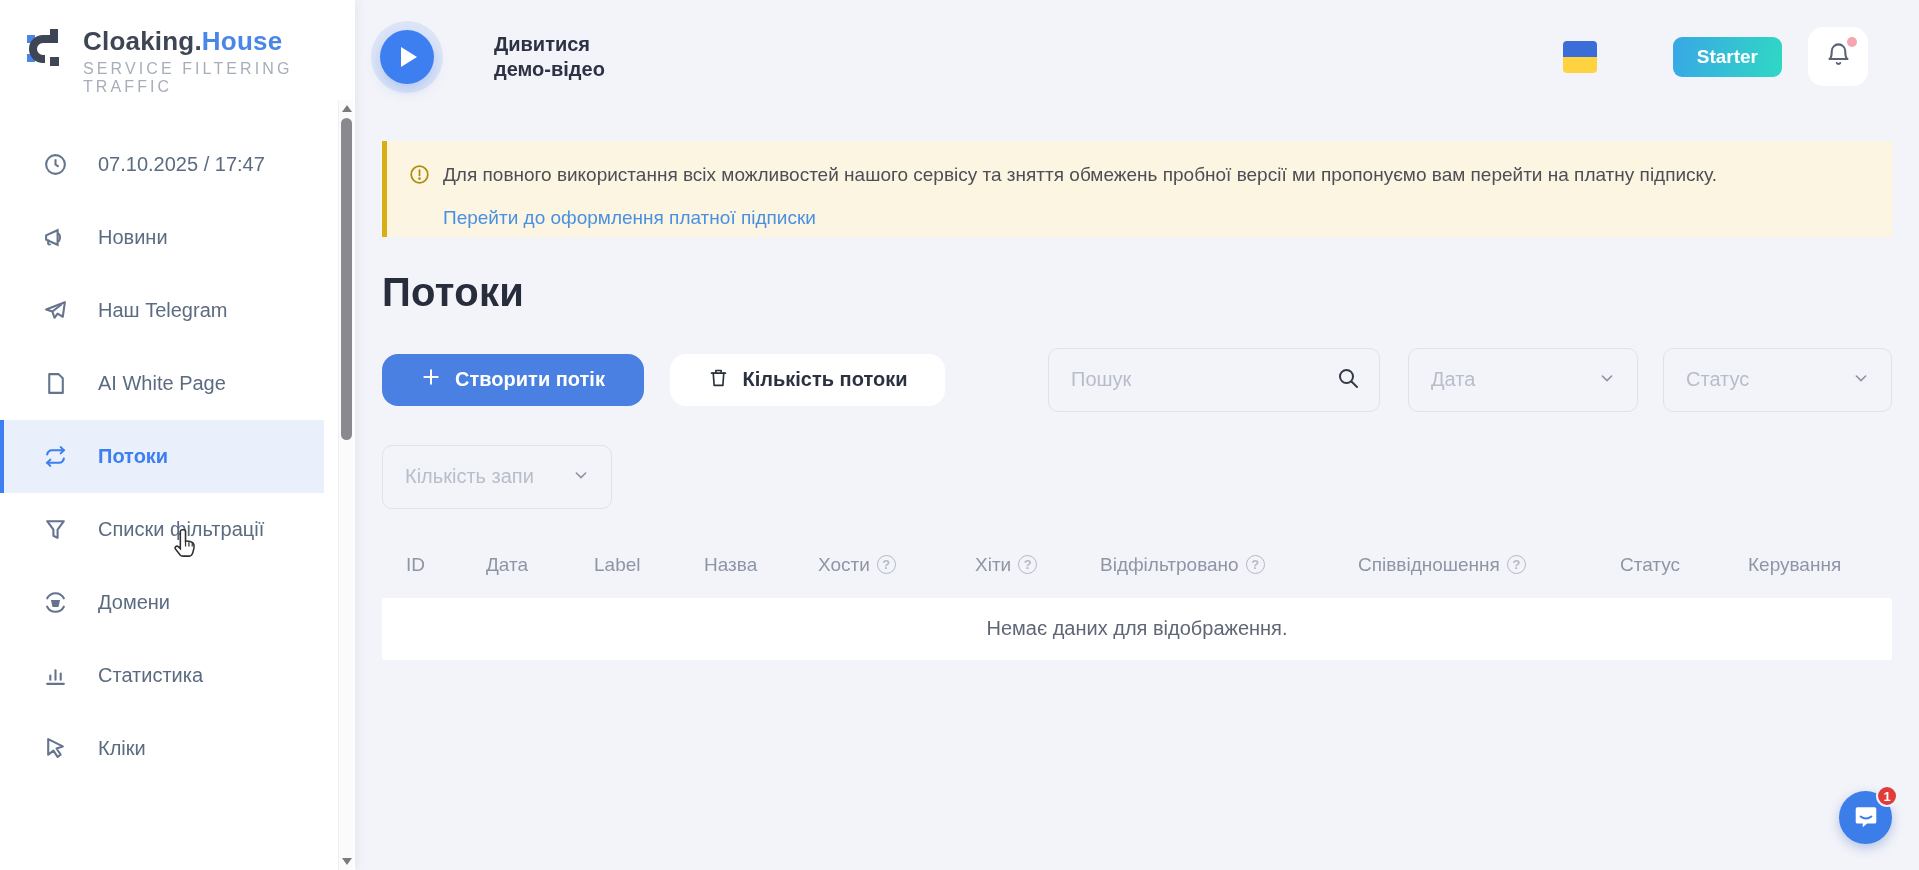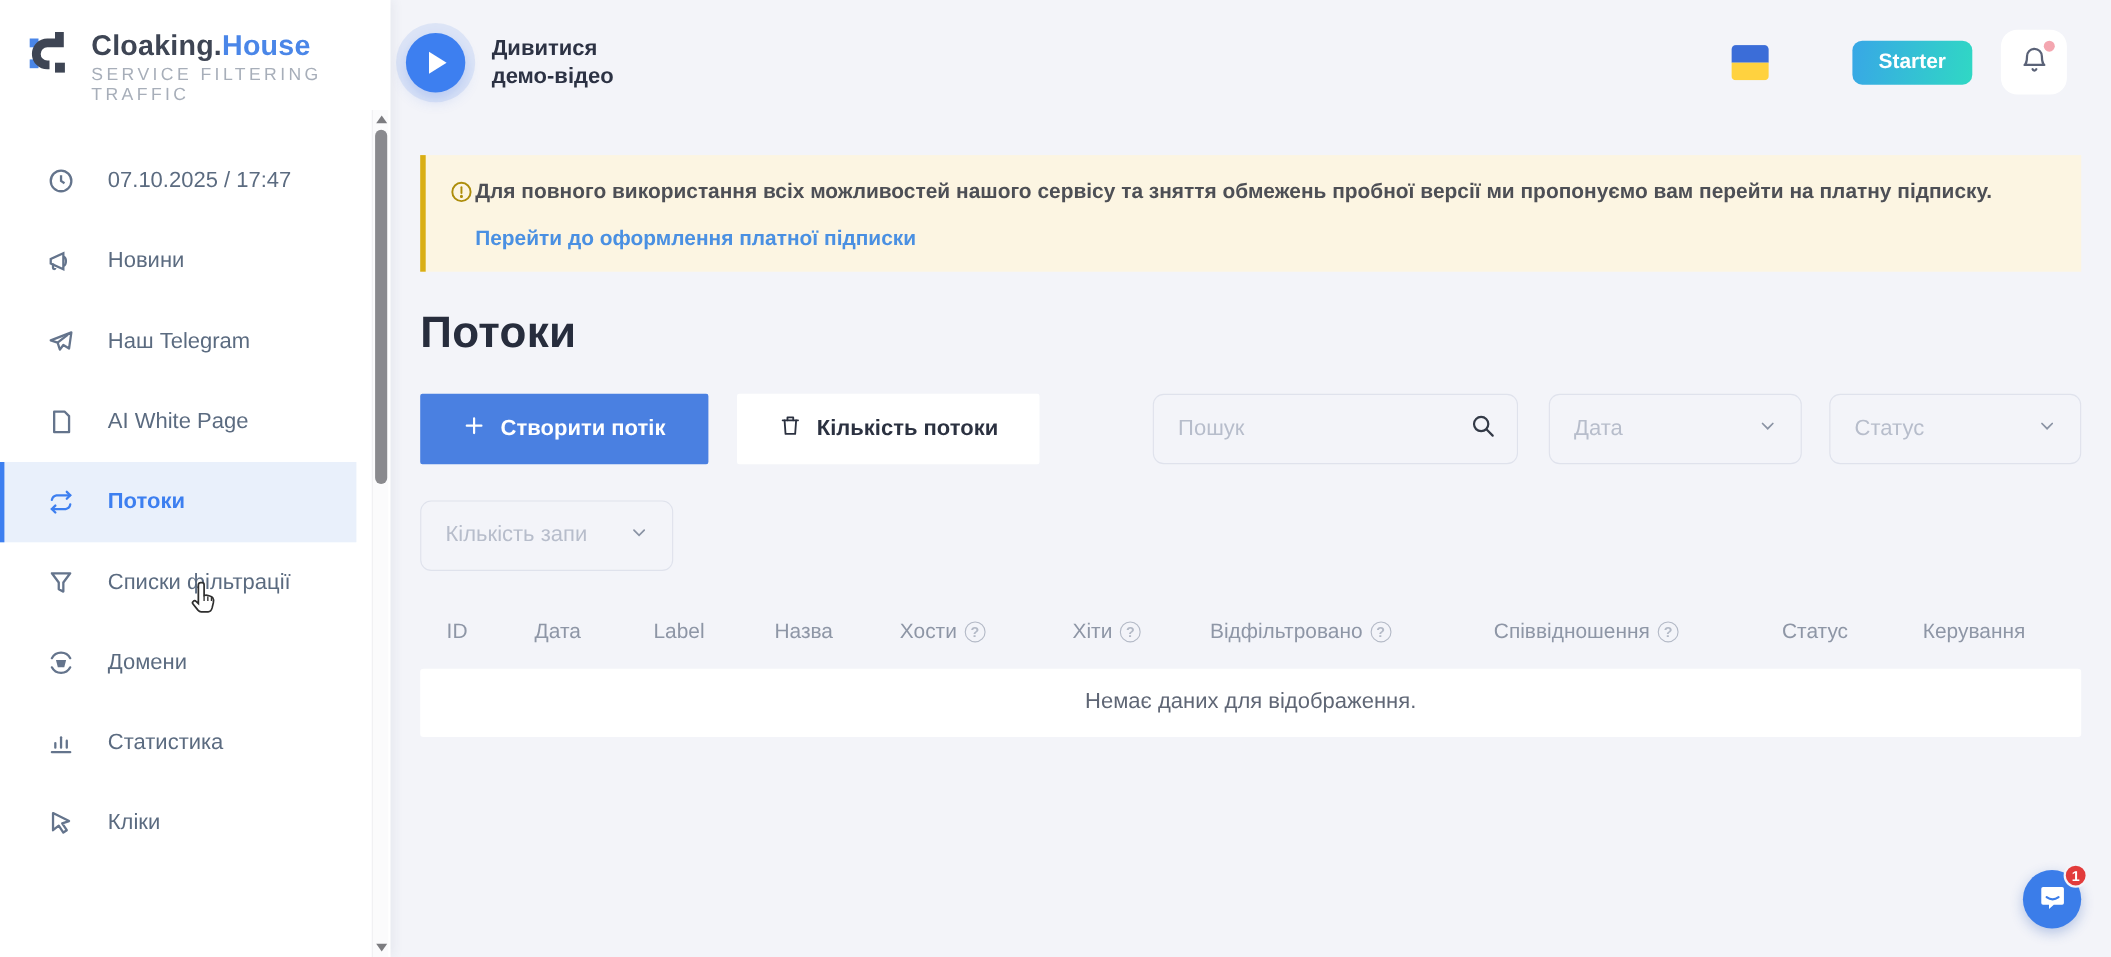--- a/index.html
+++ b/index.html
@@ -37,21 +37,21 @@
     position:absolute; top:100px; bottom:0; right:2px; width:15px;
     background:#fbfbfc; border-left:1px solid #f0f0f2;
   }
   .sb-thumb { position:absolute; left:2px; top:18px; width:11px; height:322px; background:#8a8a8e; border-radius:6px; }
   .sb-arrow { position:absolute; left:3px; width:0; height:0; border-left:5px solid transparent; border-right:5px solid transparent; }
   .sb-arrow.up   { top:5px; border-bottom:7px solid #7c7c80; }
   .sb-arrow.down { bottom:5px; border-top:7px solid #7c7c80; }
 
   
   .main { flex:1; display:flex; flex-direction:column; }
-  .topbar { height:113px; display:flex; align-items:center; padding:0 14px; }
+  .topbar { height:113px; display:flex; align-items:center; padding:0 25px;gap:36px; }
   .play-btn {
     width:54px; height:54px; border-radius:50%; border:none; background:#3d7ff0; cursor:pointer;
     display:flex; align-items:center; justify-content:center;
     box-shadow:0 0 0 9px rgba(74,134,232,.13), 0 6px 14px rgba(59,110,230,.25);
   }
   .play-tri { width:0; height:0; border-top:10px solid transparent; border-bottom:10px solid transparent; border-left:16px solid #fff; margin-left:4px; }
   .demo-label { margin-left:24px; font-size:20px; font-weight:700; color:#2c3244; line-height:1.25; cursor:pointer; }
   .topbar-right { margin-left:auto; display:flex; align-items:center; }
   .flag { width:34px; height:32px; border-radius:4px; overflow:hidden; margin-right:76px; cursor:pointer; flex:0 0 34px; }
   .flag .f-top { height:50%; background:#3b6dd8; }
@@ -71,32 +71,32 @@
     height:59px; background:#fff; border-radius:15px; display:flex; align-items:center;
     padding:0 26px 0 10px; cursor:pointer;
   }
   .avatar { width:40px; height:40px; border-radius:50%; background:#5a6277; display:flex; align-items:center; justify-content:center; margin-right:17px; }
   .user-email { font-size:19px; font-weight:700; color:#2b3140; }
 
   .content { padding:28px 27px 0 27px; }
 
   
   .banner {
-    background:#fcf5e2; border-left:5px solid #d9ae14; padding:21px 26px 18px 22px;
-    display:flex; gap:2px; align-items:flex-start;font-weight:bold;
+    background:#fcf5e2; border-left:5px solid #d9ae14; padding:21px 26px 8px 22px;
+    display:flex; gap:13px; align-items:flex-start;
   }
   .warn-icon { flex:0 0 21px; margin-top:2px; }
   .banner-text { font-size:19px; color:#4d4f55; line-height:1.42; max-width:1440px; }
   .banner-link { display:inline-block; margin-top:18px; color:#4a90e2; font-size:19px; text-decoration:none; cursor:pointer; }
 
   .page-title { margin-top:33px; font-size:40px; font-weight:800; color:#272d3d; letter-spacing:.3px; }
 
   
   .toolbar { margin-top:33px; display:flex; align-items:center; }
-  .btn { height:64px; border:none; border-radius:2px; font-family:inherit; font-size:20px; font-weight:600; cursor:pointer; display:flex; align-items:center; justify-content:center; gap:14px; }
+  .btn { height:52px; border:none; border-radius:16px; font-family:inherit; font-size:20px; font-weight:600; cursor:pointer; display:flex; align-items:center; justify-content:center; gap:14px; }
   .btn-create { width:262px; background:#4a80e1; color:#fff; }
   .btn-deleted { width:275px; background:#fff; color:#2b3140; margin-left:26px; }
   .spacer { flex:1; }
   .search-box {
     width:332px; height:64px; border:1px solid #dfe2ec; border-radius:10px;
     display:flex; align-items:center; padding:0 20px 0 22px; background:transparent;
   }
   .search-box input {
     flex:1; border:none; outline:none; background:transparent; font-family:inherit;
     font-size:20px; color:#2b3140;

